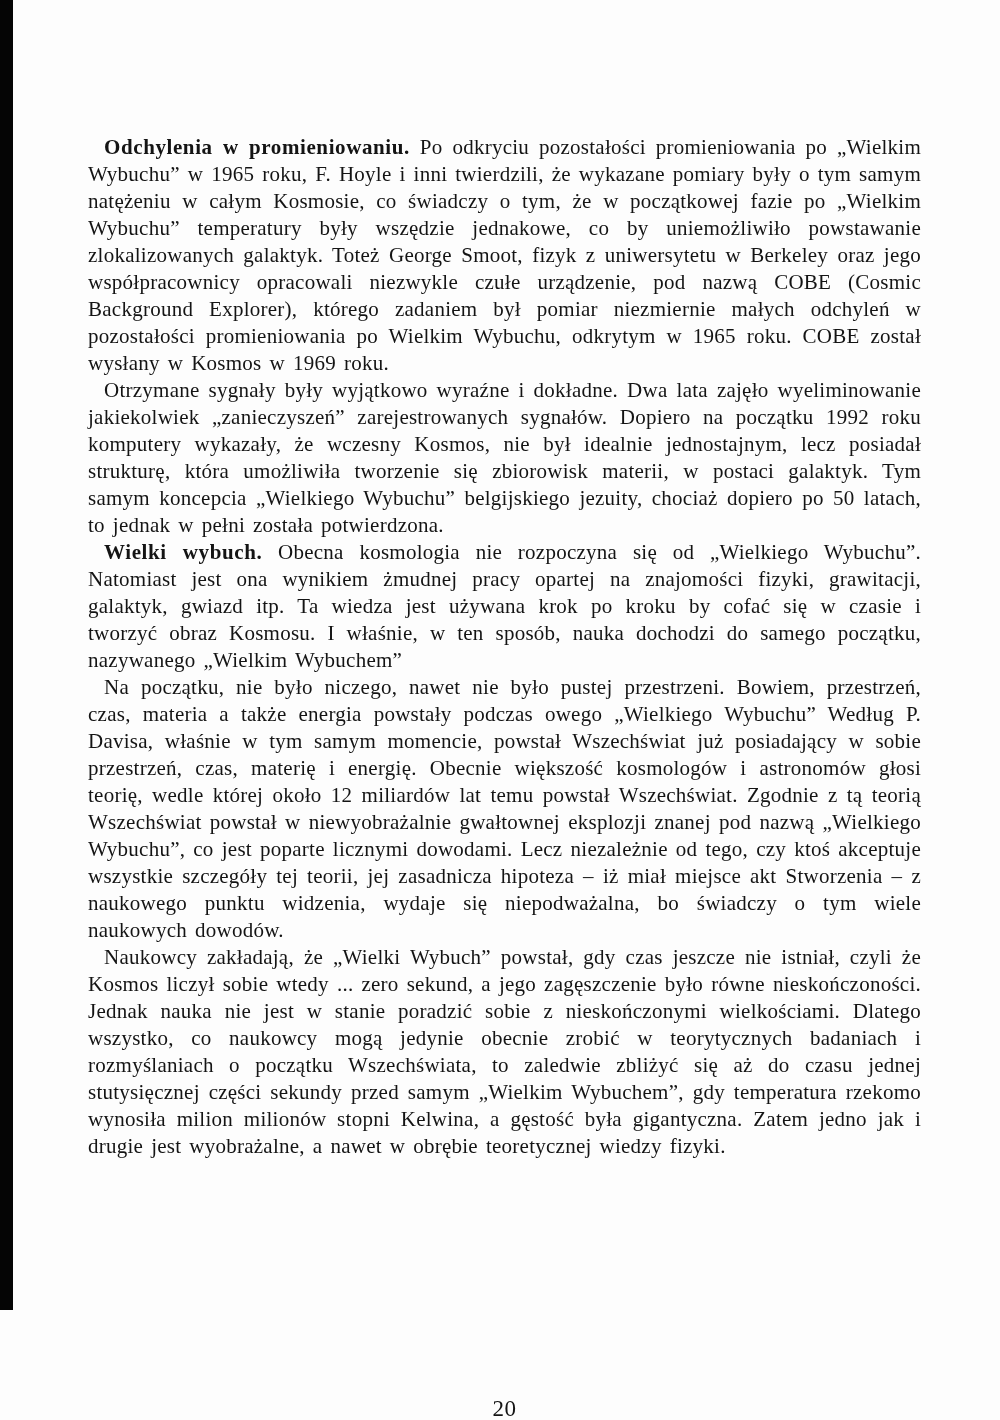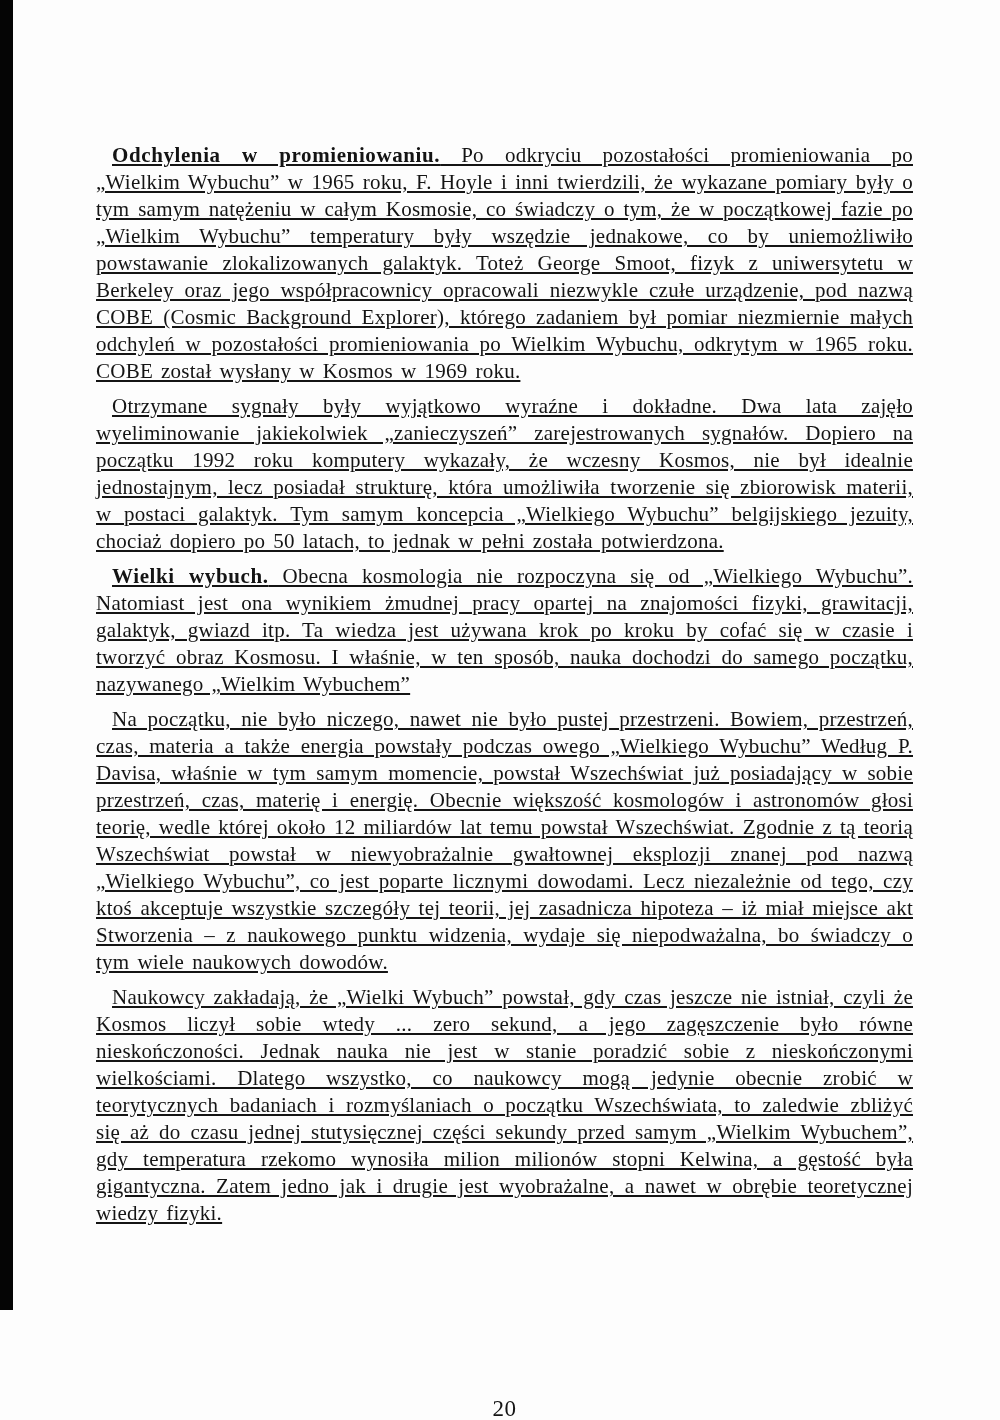--- a/index.html
+++ b/index.html
@@ -29,23 +29,22 @@
     left: 88px;
     top: 134px;
     width: 833px;
     font-size: 21px;
     line-height: 27px;
     text-align: justify;
     word-spacing: 2.5px;
     letter-spacing: 0.25px;
   }
   .para {
-    margin: 8px;
+    margin: 0;
     text-indent: 16px;
-    text-decoration: underline;
   }
   .para .lead {
     font-weight: bold;
     letter-spacing: 0.6px;
   }
   .page-number {
     position: absolute;
     left: 88px;
     top: 1396px;
     width: 833px;

